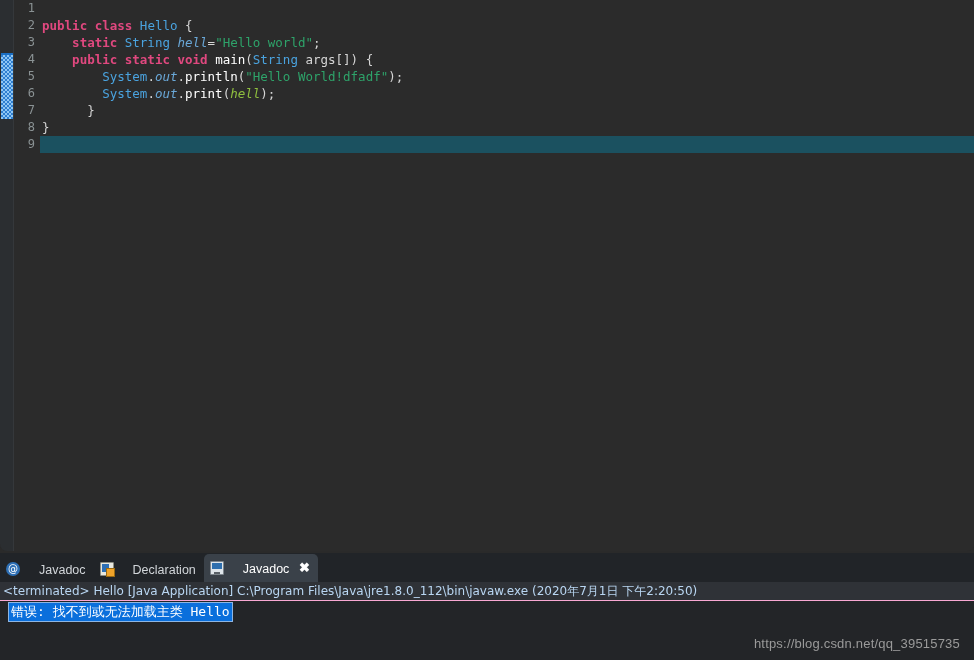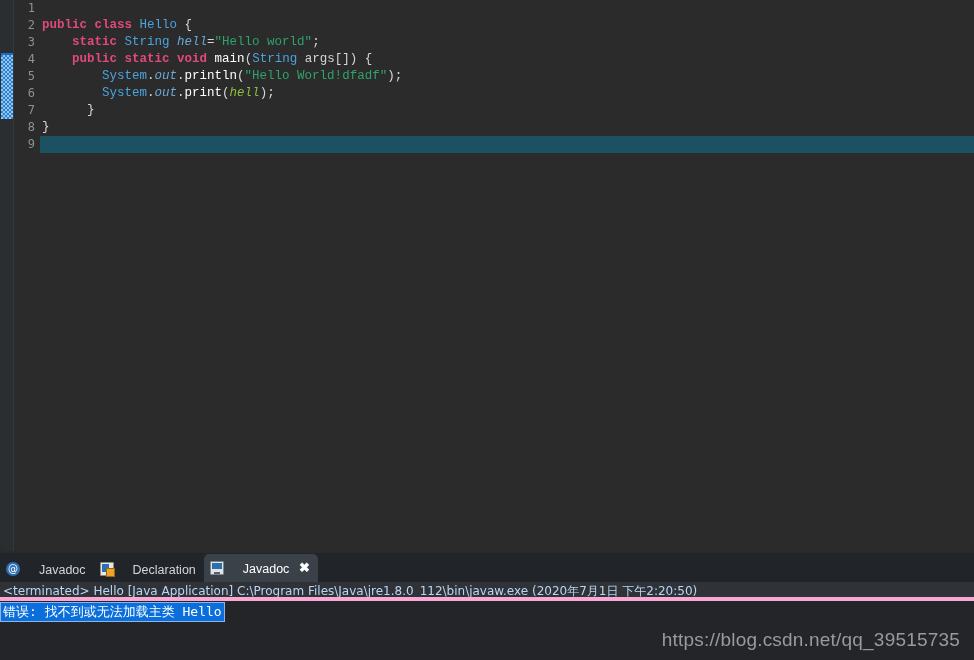--- a/index.html
+++ b/index.html
@@ -116,21 +116,20 @@
     position: relative;
     padding-left: 2px;
     font-family: "DejaVu Sans Mono", monospace;
     font-size: 12.5px;
     white-space: pre;
   }
   #code-lines .code-line {
     height: 17px;
     line-height: 17px;
     color: #d4d4d4;
-    font-family: Liberation Mono, monospace;
   }
 
   
   .tok-keyword { color: #e0487f; font-weight: bold; }
   .tok-type    { color: #4aa3df; }
   .tok-field   { color: #6aa8d8; font-style: italic; }
   .tok-string  { color: #2ea36a; }
   .tok-method  { color: #ffffff; }
   .tok-plain   { color: #d6d6d6; }
   .tok-var     { color: #8fbf3f; font-style: italic; }
@@ -236,51 +235,51 @@
   #console-body {
     position: relative;
     height: 78px;
     background: #232528;
   }
   #console-launch-line {
     height: 19px;
     line-height: 19px;
     padding-left: 3px;
     background: #2f3237;
-    border-bottom: 4px solid #f9a8d4;
+    border-bottom: 1px solid #f9a8d4;
     color: #b9d6f2;
     font-family: "DejaVu Sans", sans-serif;
     font-size: 12px;
     white-space: nowrap;
     overflow: hidden;
   }
   #console-output {
     padding-top: 1px;
   }
   #console-error-line {
     display: inline-block;
     height: 18px;
     line-height: 18px;
     padding: 0 2px;
-    margin-left: 1px;
+    margin-left: 9px;
     background: #0a6fdc;
     color: #ffffff;
     outline: 1px solid #8fb6e2;
     font-family: "DejaVu Sans Mono", monospace;
     font-size: 13px;
     white-space: pre;
   }
 
   
   #watermark {
     position: absolute;
     right: 14px;
     bottom: 9px;
     font-family: "Liberation Sans", sans-serif;
-    font-size: 19px;
+    font-size: 13px;
     color: #9a9a9a;
     letter-spacing: 0.2px;
   }
 </style>
 </head>
 <body>
 
 <div id="app">
 
   <div id="editor-panel">

